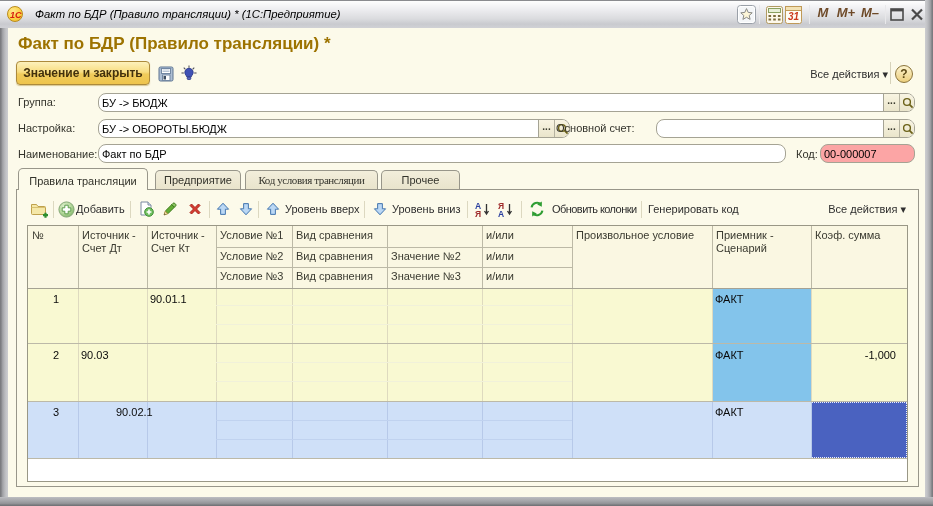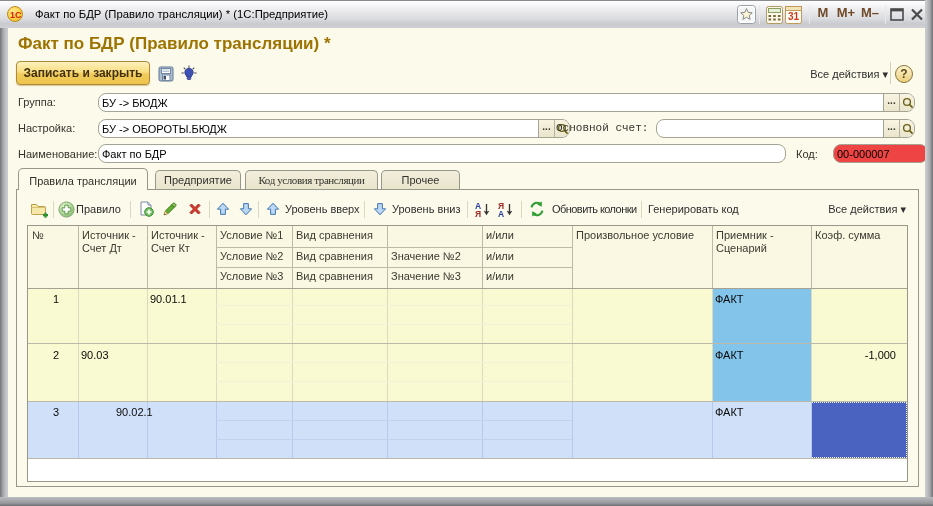--- a/index.html
+++ b/index.html
@@ -6,21 +6,21 @@
 html,body { width:933px; height:506px; overflow:hidden; font-family:"Liberation Sans", sans-serif; }
 #win { position:absolute; left:0; top:0; width:933px; height:506px;
   background:linear-gradient(to right,#7b7c80 1px,#98999d 2px,#b0b1b5 4px,#c2c3c6 6px,#cccdd0 8px);
 }
 #frameR { position:absolute; right:0; top:0; width:8px; height:506px;
   background:linear-gradient(to left,#7b7c80 1px,#98999d 2px,#b0b1b5 4px,#c2c3c6 6px,#cccdd0 8px); }
 #frameB { position:absolute; left:0; bottom:0; width:933px; height:9px;
   background:linear-gradient(to top,#747579 1px,#8f9094 2px,#a5a6aa 5px,#b4b5b9 8px,#bfc0c4 9px); }
 #titlebar { position:absolute; left:0; top:0; width:933px; height:28px;
   background:linear-gradient(to bottom,#fefefe,#eeeef1 8px,#dadbde 18px,#c9cacf 23px,#d2d3d7 28px);
-  border-top:1px solid #8a8b8f; }
+  border-top:1px solid #8a8b8f;font-style:italic; }
 #titletext { position:absolute; left:35px; top:7px; font-size:11.3px; color:#000; }
 .logo { position:absolute; left:7px; top:5px; width:16px; height:16px; border-radius:50%;
   background:radial-gradient(circle at 35% 30%, #ffe98c, #fbce3e 60%, #eab32a);
   border:1px solid #b98b1d; }
 .logo span { position:absolute; left:2px; top:2.5px; font-size:9px; font-weight:bold; color:#d61e10; }
 .tbtn { position:absolute; top:4px; height:19px; color:#6e4a28; font-weight:bold; font-size:13px; text-align:center; }
 .tsep { position:absolute; top:4px; width:1px; height:19px; background:#a8a9ac; border-right:1px solid #e8e8ea; }
 
 #client { position:absolute; left:8px; top:28px; width:917px; height:469px; background:#fcfaea; }
 #h1 { position:absolute; left:10px; top:6px; font-size:17px; font-weight:bold; color:#9d7301; }
@@ -107,21 +107,21 @@
     <svg style="position:absolute;left:890px;top:7px" width="14" height="13" viewBox="0 0 14 13">
         <rect x="1" y="1" width="12" height="11" fill="none" stroke="#4a4a4a" stroke-width="1.6"></rect>
         <path d="M1 2.2 h12" stroke="#4a4a4a" stroke-width="2.4"></path>
       </svg>
     <svg style="position:absolute;left:910px;top:7px" width="14" height="13" viewBox="0 0 14 13">
         <path d="M2 1.5 L12 11.5 M12 1.5 L2 11.5" stroke="#4a4a4a" stroke-width="2.2"></path>
       </svg>
   </div>
   <div id="client">
     <div id="h1">Факт по БДР (Правило трансляции) *</div>
-    <div id="btnSave">Записать и закрыть</div>
+    <div id="btnSave">Значение и закрыть</div>
     <svg class="icon16" style="left:150px;top:38px" width="16" height="16" viewBox="0 0 16 16">
         <rect x="1" y="1" width="14" height="14" rx="1.5" fill="#aebfd4" stroke="#5e7491"></rect>
         <path d="M2 1 h12 v1.5 H2 z" fill="#8ba0bb"></path>
         <rect x="3.5" y="2.5" width="9" height="5" fill="#fff" stroke="#7388a3"></rect>
         <path d="M4.5 4 h7 M4.5 5.5 h7" stroke="#b9c6d6"></path>
         <rect x="4.5" y="9" width="7.5" height="5.5" fill="#fff" stroke="#7388a3"></rect>
         <rect x="5.5" y="10" width="2.5" height="3.5" fill="#3c4c60"></rect>
       </svg>
     <svg class="icon16" style="left:173px;top:37px" width="17" height="17" viewBox="0 0 17 17">
         <g stroke="#4a4a55" stroke-width="1.1">
@@ -162,41 +162,41 @@
             <span class="dots">...</span>
           </span>
           <span class="fb">
             <svg class="mag" width="12" height="12" viewBox="0 0 12 12">
               <circle cx="5" cy="5" r="3.4" fill="none" stroke="#6b6118" stroke-width="1.4"></circle>
               <path d="M7.6 7.6 L10.6 10.6" stroke="#6b6118" stroke-width="1.6"></path>
             </svg>
           </span>
         </span>
     </div>
-    <div class="lbl" style="left:548px; top:94px;font-family:Liberation Mono, monospace;">Основной счет:</div>
+    <div class="lbl" style="left:548px; top:94px;">Основной счет:</div>
     <div class="fld" style="left:648px; top:91px; width:259px;">
       <span class="fbtns">
           <span class="fb">
             <span class="dots">...</span>
           </span>
           <span class="fb">
             <svg class="mag" width="12" height="12" viewBox="0 0 12 12">
               <circle cx="5" cy="5" r="3.4" fill="none" stroke="#6b6118" stroke-width="1.4"></circle>
               <path d="M7.6 7.6 L10.6 10.6" stroke="#6b6118" stroke-width="1.6"></path>
             </svg>
           </span>
         </span>
     </div>
 
     <div class="lbl" style="left:10px; top:120px;">Наименование:</div>
     <div class="fld" style="left:90px; top:116px; width:688px;">
         <span class="txt">Факт по БДР</span>
       </div>
     <div class="lbl" style="left:788px; top:120px;">Код:</div>
-    <div class="fld" style="left:812px; top:116px; width:95px; background:#ef4444;margin-left:13px;">
+    <div class="fld" style="left:812px; top:116px; width:95px; background:#fca5a5;">
         <span class="txt">00-000007</span>
       </div>
 
     <div class="tab" id="tabActive" style="left:10px; width:130px;">Правила трансляции</div>
     <div class="tab" style="left:147px; width:86px;">Предприятие</div>
     <div class="tab" style="left:237px; width:133px; letter-spacing:-0.4px;font-family:Liberation Serif, serif;">Код условия трансляции</div>
     <div class="tab" style="left:373px; width:79px;">Прочее</div>
 
     <div id="panel">
       <svg class="ti" style="left:13px" width="18" height="17" viewBox="0 0 18 17">
@@ -211,21 +211,21 @@
               <stop offset="0" stop-color="#eaf5dc"></stop>
               <stop offset="0.55" stop-color="#b4d89a"></stop>
               <stop offset="1" stop-color="#74ad5c"></stop>
             </radialGradient>
           </defs>
           <circle cx="8.5" cy="8.5" r="7.6" fill="url(#ga)" stroke="#86a878"></circle>
           <path d="M8.5 4 V13 M4 8.5 H13" stroke="#fff" stroke-width="3.4"></path>
           <path d="M8.5 4 V13 M4 8.5 H13" stroke="#4e9940" stroke-width="3.4" fill="none" stroke-opacity="0"></path>
           <path d="M6.8 6.8 h-2.6 v3.4 h2.6 v2.6 h3.4 v-2.6 h2.6 v-3.4 h-2.6 v-2.6 h-3.4 z" fill="none" stroke="#5a9c48" stroke-width="1"></path>
         </svg>
-      <div class="ttext" style="left:59px">Правило</div>
+      <div class="ttext" style="left:59px">Добавить</div>
       <div class="tsep2" style="left:113px"></div>
       <svg class="ti" style="left:121px" width="16" height="16" viewBox="0 0 16 16">
           <path d="M3 1 h7 l3 3 v10 H3 z" fill="#fff" stroke="#7a8aa0"></path>
           <path d="M10 1 v3 h3" fill="#dce6f0" stroke="#7a8aa0"></path>
           <circle cx="11" cy="11" r="4.3" fill="#6fbf5f" stroke="#3f8f34"></circle>
           <path d="M11 8.6 v4.8 M8.6 11 h4.8" stroke="#fff" stroke-width="1.6"></path>
         </svg>
       <svg class="ti" style="left:145px" width="16" height="16" viewBox="0 0 16 16">
           <path d="M3.2 10.2 L9.8 3.6 L12.4 6.2 L5.8 12.8 z" fill="#63ad35" stroke="#3c7a1a"></path>
           <path d="M9.8 3.6 L11.1 2.3 a1.1 1.1 0 0 1 1.6 0 l1 1 a1.1 1.1 0 0 1 0 1.6 L12.4 6.2 z" fill="#8ec563" stroke="#3c7a1a"></path>

